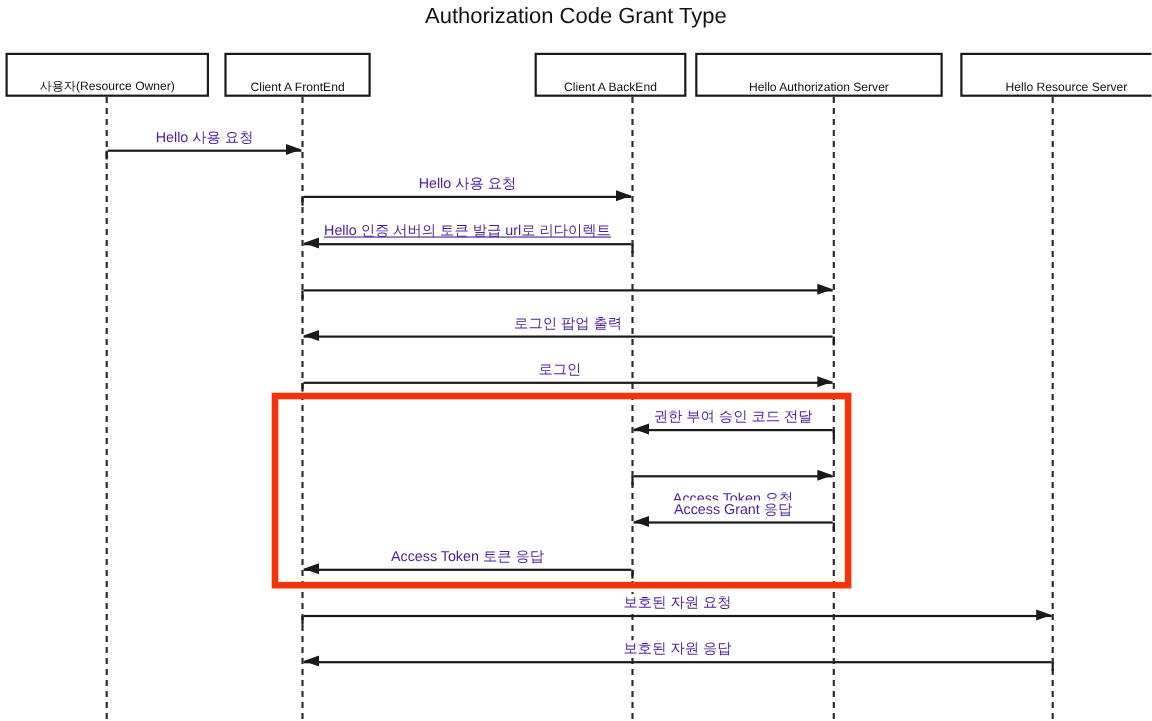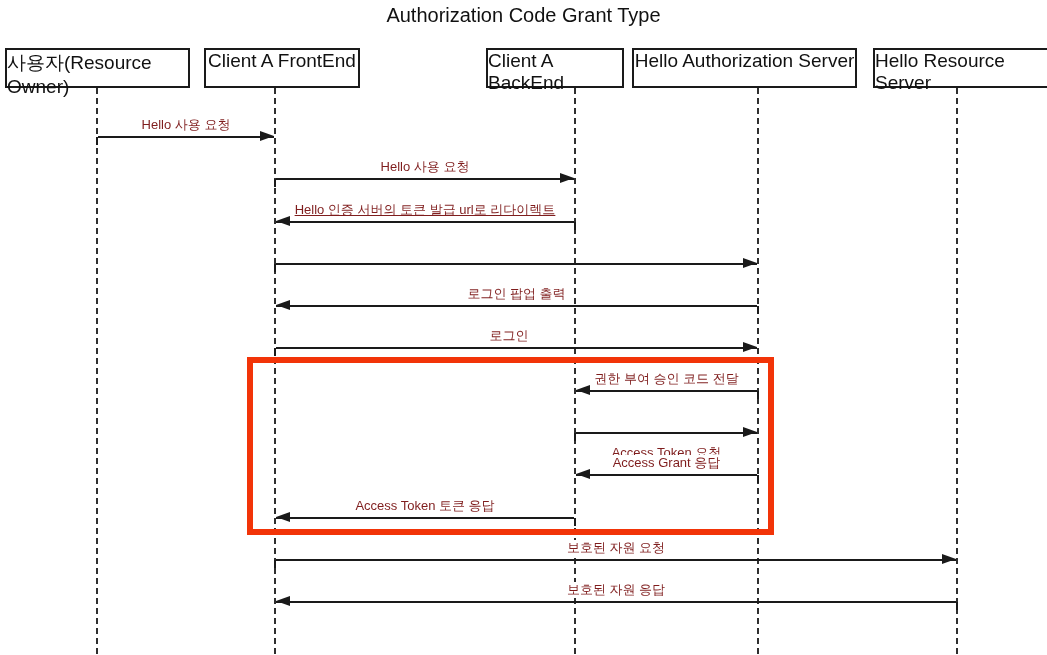--- a/index.html
+++ b/index.html
@@ -11,56 +11,56 @@
     overflow:hidden;
   }
   .title{
     position:absolute;top:4px;left:0;width:100%;
     text-align:center;font-size:20px;color:#111;
     letter-spacing:0px;
   }
   .pbox{
     position:absolute;top:48px;height:40px;
     border:2px solid #1a1a1a;background:#fff;
-    display:flex;align-items:flex-start;justify-content:center;
-    font-size:19px;color:#111;box-sizing:border-box;
+    display:flex;align-items:flex-end;justify-content:center;
+    font-size:11px;color:#111;box-sizing:border-box;
     z-index:3;
   }
   .lifeline{
     position:absolute;top:88px;width:2px;
     background:repeating-linear-gradient(180deg,#2e2e2e 0 6px,transparent 6px 10px);
     z-index:1;
   }
   .msg-line{position:absolute;height:1.5px;background:#1a1a1a;z-index:4;}
   .msg-tail{position:absolute;width:1.5px;height:8px;background:#1a1a1a;z-index:4;}
   .msg-head{position:absolute;width:0;height:0;
     border-top:5.5px solid transparent;border-bottom:5.5px solid transparent;z-index:4;}
   .msg-head.right{border-left:14px solid #1a1a1a;}
   .msg-head.left{border-right:14px solid #1a1a1a;}
   .msg-label{
     position:absolute;transform:translateX(-50%);
-    white-space:nowrap;font-size:13px;line-height:16px;color:#7f1d1d;
+    white-space:nowrap;font-size:13px;line-height:16px;color:#4c1d95;
     background:#fff;padding:0 3px;z-index:5;text-align:center;
   }
   .highlight{
     position:absolute;left:247px;top:357px;width:527px;height:178px;
     border:6px solid #f23408;box-sizing:border-box;background:transparent;
     z-index:10;pointer-events:none;
   }
 </style>
 </head>
 <body>
 
 <div class="canvas">
   <div class="title">Authorization Code Grant Type</div>
   <div id="participants">
       <div class="pbox" style="left: 5px; width: 185px;">
         <span>사용자(Resource Owner)</span>
       </div>
-      <div class="pbox" style="left: 204px; width: 156px;">
+      <div class="pbox" style="left: 204px; width: 133px;">
         <span>Client A FrontEnd</span>
       </div>
       <div class="pbox" style="left: 486px; width: 138px;">
         <span>Client A BackEnd</span>
       </div>
       <div class="pbox" style="left: 632px; width: 225px;">
         <span>Hello Authorization Server</span>
       </div>
       <div class="pbox" style="left: 873px; width: 193px;">
         <span>Hello Resource Server</span>

